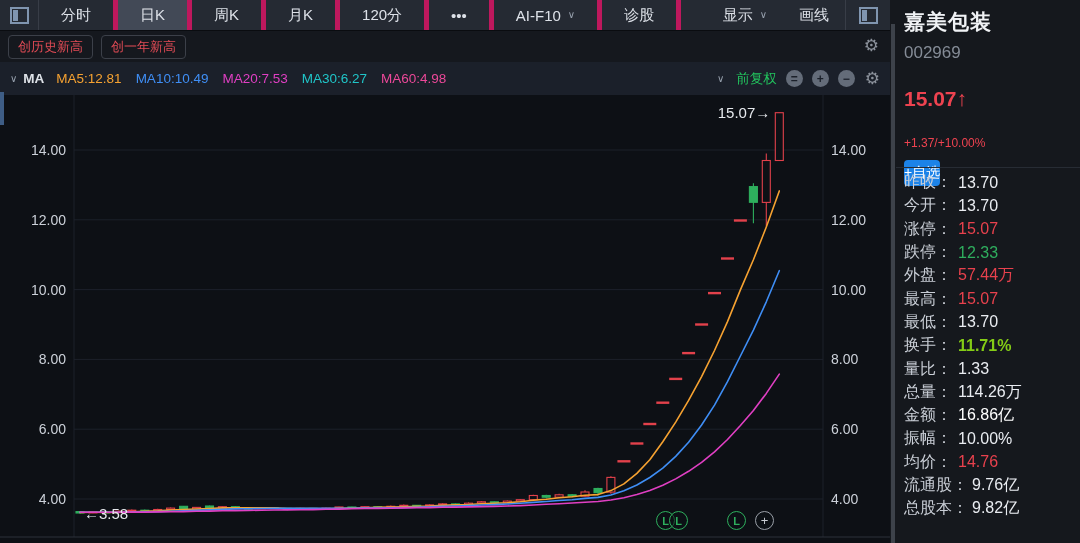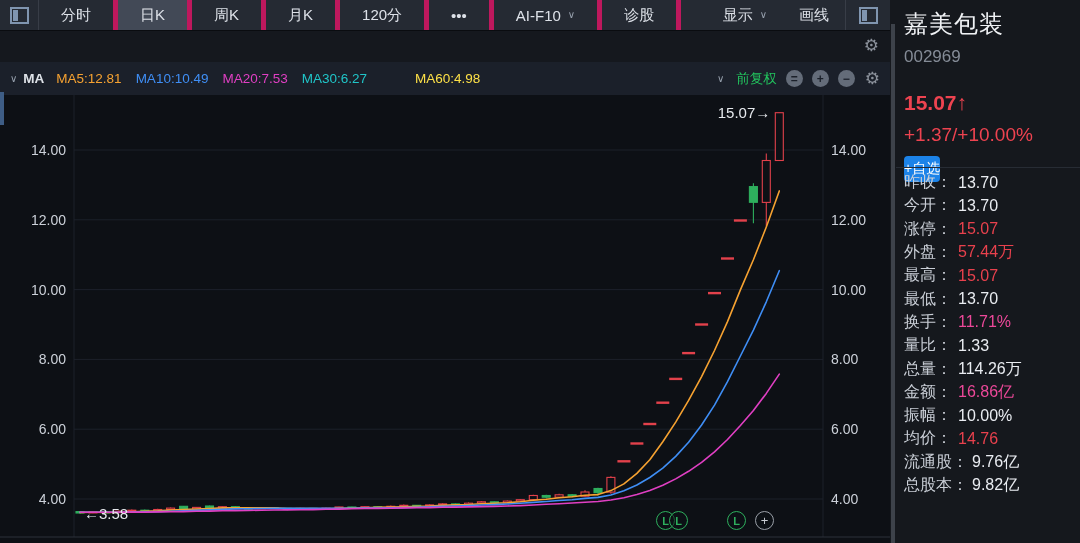--- a/index.html
+++ b/index.html
@@ -47,24 +47,24 @@
   .lcirc{width:19px;height:19px;border:1.5px solid #2eaf5d;border-radius:50%;color:#2eaf5d;
     font-size:11px;font-weight:bold;display:flex;align-items:center;justify-content:center;
     background:rgba(13,16,21,.55);box-sizing:border-box}
   .lcirc.overlap{margin-left:-6px}
   .pcirc{width:19px;height:19px;border:1.5px solid #9aa0a8;border-radius:50%;color:#c8ccd2;
     font-size:13px;display:flex;align-items:center;justify-content:center;background:rgba(13,16,21,.55);box-sizing:border-box}
   
   .side{position:absolute;left:890px;top:0;width:190px;height:543px;background:#15181d;box-sizing:border-box}
   .scrollstrip{position:absolute;left:1px;top:24px;bottom:0;width:4px;background:#3d424a}
   .side-head{padding:8px 0 0 14px}
-  .s-name{font-size:24px;font-weight:normal;color:#f0f2f5;letter-spacing:1px}
+  .s-name{font-size:21px;font-weight:bold;color:#f0f2f5;letter-spacing:1px}
   .s-code{font-size:17px;color:#858c97;margin-top:7px}
   .s-price{font-size:21px;font-weight:bold;color:#ee4350;margin-top:24px}
-  .s-change{font-size:19px;color:#ee4350;margin-top:9px}
+  .s-change{font-size:12px;color:#ee4350;margin-top:25px}
   .watch-btn{display:inline-block;background:#1c83e8;color:#ffffff;font-size:14px;border-radius:4px;
     padding:4px 0;margin-top:10px;cursor:default}
   .divider{position:absolute;left:6px;right:0;top:167px;border-top:1px solid #272c34}
   .stats{position:absolute;top:171px;left:14px;right:2px}
   .stat-row{height:23.3px;display:flex;align-items:center;font-size:16px;white-space:nowrap}
   .stat-label{color:#c9ced6;min-width:50px}
   .stat-value{margin-left:4px}
 </style>
 </head>
 <body>
@@ -109,32 +109,36 @@
       <div class="tool">
         <span>画线</span>
       </div>
     </div>
   <div class="icon-box" style="border-right:none;border-left:1px solid #383d47;width:44px">
     <div class="panel-icon"></div>
   </div>
 </div>
 
 <div class="tagrow">
+  <div id="chips" style="display:flex;gap:8px">
+      <div class="chip">创历史新高</div>
+      <div class="chip">创一年新高</div>
+    </div>
   <span class="gear">⚙</span>
 </div>
 
 <div class="marow">
   <span class="chev">∨</span>
   <span class="ma-group">MA</span>
   <span id="ma-items" style="display:flex">
       <span class="ma-item" style="color: rgb(246, 162, 49);">MA5:12.81</span>
       <span class="ma-item" style="color: rgb(63, 142, 245);">MA10:10.49</span>
       <span class="ma-item" style="color: rgb(224, 63, 195);">MA20:7.53</span>
       <span class="ma-item" style="color: rgb(32, 197, 200);">MA30:6.27</span>
-      <span class="ma-item" style="color: #fde047; margin-left: 34px;">MA60:4.98</span>
+      <span class="ma-item" style="color: #ec4899;">MA60:4.98</span>
     </span>
   <span class="ma-right">
     <span class="chev">∨</span>
     <span class="adjust">前复权</span>
     <span class="circ">=</span>
     <span class="circ">+</span>
     <span class="circ">−</span>
     <span class="gear">⚙</span>
   </span>
 </div>
@@ -302,46 +306,50 @@
       </div>
       <div class="stat-row">
         <span class="stat-label">今开：</span>
         <span class="stat-value" style="color: rgb(233, 236, 241);">13.70</span>
       </div>
       <div class="stat-row">
         <span class="stat-label">涨停：</span>
         <span class="stat-value" style="color: rgb(232, 65, 77);">15.07</span>
       </div>
       <div class="stat-row">
+        <span class="stat-label">跌停：</span>
+        <span class="stat-value" style="color: rgb(47, 174, 94);">12.33</span>
+      </div>
+      <div class="stat-row">
         <span class="stat-label">外盘：</span>
         <span class="stat-value" style="color: rgb(232, 65, 77);">57.44万</span>
       </div>
       <div class="stat-row">
         <span class="stat-label">最高：</span>
         <span class="stat-value" style="color: rgb(232, 65, 77);">15.07</span>
       </div>
       <div class="stat-row">
         <span class="stat-label">最低：</span>
         <span class="stat-value" style="color: rgb(233, 236, 241);">13.70</span>
       </div>
       <div class="stat-row">
         <span class="stat-label">换手：</span>
-        <span class="stat-value" style="color: #ec4899;">11.71%</span>
+        <span class="stat-value" style="color: #84cc16; font-weight: bold;">11.71%</span>
       </div>
       <div class="stat-row">
         <span class="stat-label">量比：</span>
         <span class="stat-value" style="color: rgb(233, 236, 241);">1.33</span>
       </div>
       <div class="stat-row">
         <span class="stat-label">总量：</span>
         <span class="stat-value" style="color: rgb(233, 236, 241);">114.26万</span>
       </div>
       <div class="stat-row">
         <span class="stat-label">金额：</span>
-        <span class="stat-value" style="color: #ec4899;">16.86亿</span>
+        <span class="stat-value" style="color: #ffffff;">16.86亿</span>
       </div>
       <div class="stat-row">
         <span class="stat-label">振幅：</span>
         <span class="stat-value" style="color: rgb(233, 236, 241);">10.00%</span>
       </div>
       <div class="stat-row">
         <span class="stat-label">均价：</span>
         <span class="stat-value" style="color: rgb(232, 65, 77);">14.76</span>
       </div>
       <div class="stat-row">

